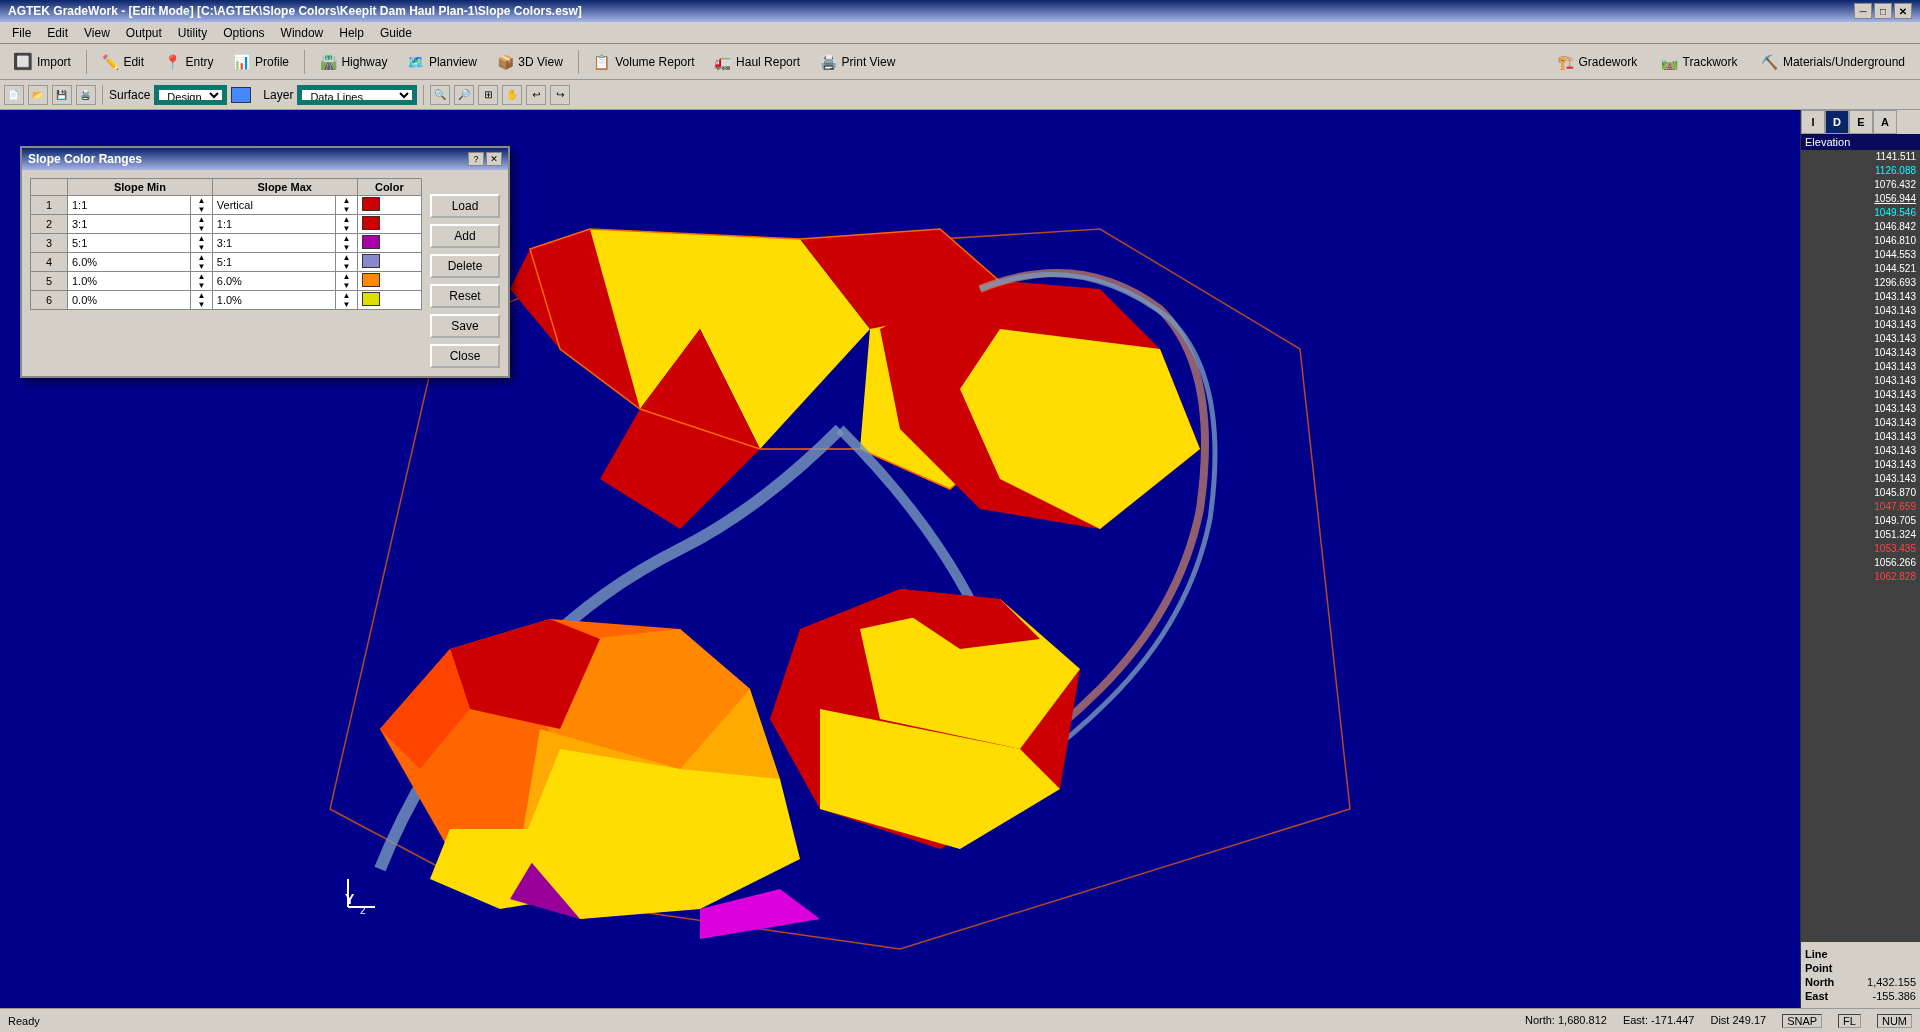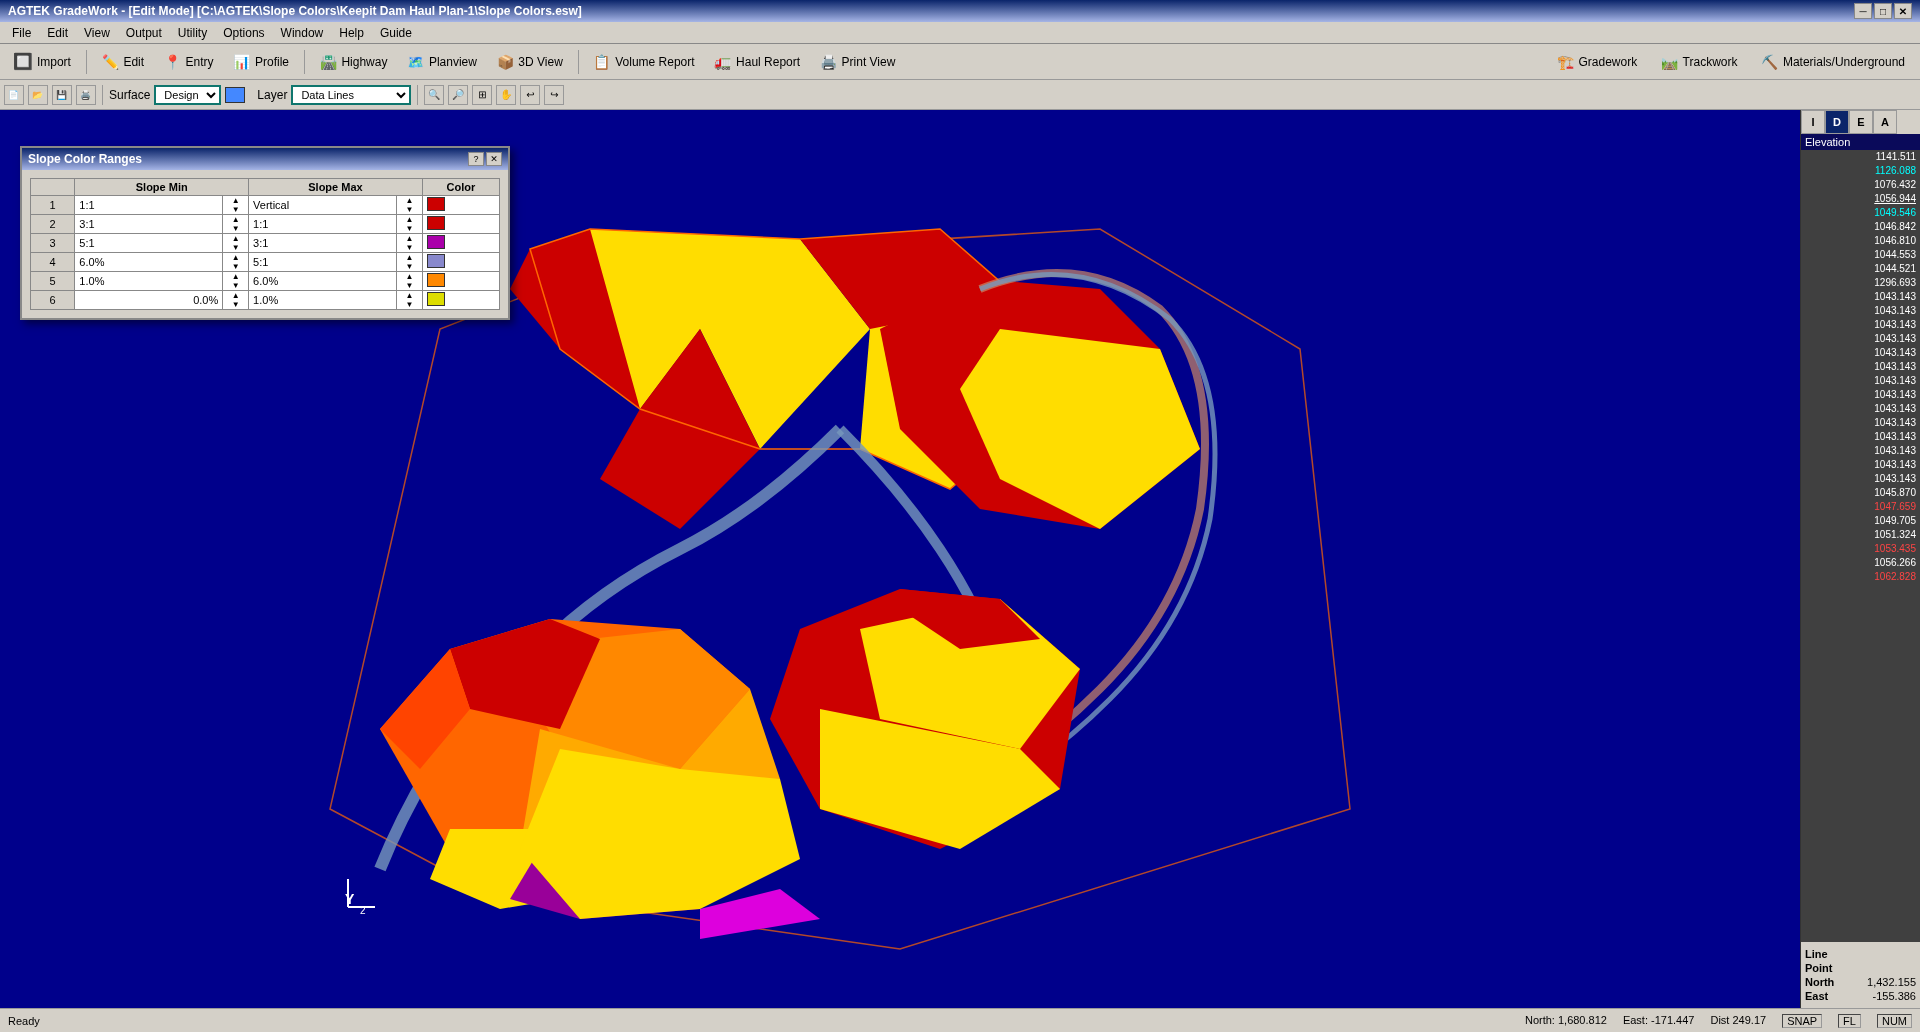--- a/index.html
+++ b/index.html
@@ -68,21 +68,21 @@
       background: #d4d0c8;
       display: flex;
       align-items: center;
       padding: 0 4px;
       gap: 4px;
       border-bottom: 1px solid #999;
     }
     .tb2-label { font-size: 12px; color: #000; }
     .tb2-dropdown {
       height: 20px; font-size: 11px;
-      border: 2px solid #0f766e;
+      border: 5px solid #0f766e;
       background: white;
       padding: 0 4px;
       cursor: pointer;
     }
 
     
     #main-area {
       display: flex;
       height: calc(1032px - 22px - 22px - 36px - 30px - 24px);
     }
@@ -537,38 +537,46 @@
       <td style="width:14px;padding:0;">
                     <div style="display:flex;flex-direction:column;align-items:center;">
                       <span style="font-size:8px;cursor:pointer;">▲</span>
                       <span style="font-size:8px;cursor:pointer;">▼</span>
                     </div>
                   </td>
       <td class="color-cell"><div class="color-swatch" style="background:#ff8800;"></div></td>
     </tr>
                 <tr>
       <td class="row-num">6</td>
-      <td style="width:80px;text-align:right;">0.0%</td>
+      <td style="width:80px;">0.0%</td>
       <td style="width:14px;padding:0;">
                     <div style="display:flex;flex-direction:column;align-items:center;">
                       <span style="font-size:8px;cursor:pointer;">▲</span>
                       <span style="font-size:8px;cursor:pointer;">▼</span>
                     </div>
                   </td>
       <td style="width:80px;">1.0%</td>
       <td style="width:14px;padding:0;">
                     <div style="display:flex;flex-direction:column;align-items:center;">
                       <span style="font-size:8px;cursor:pointer;">▲</span>
                       <span style="font-size:8px;cursor:pointer;">▼</span>
                     </div>
                   </td>
       <td class="color-cell"><div class="color-swatch" style="background:#dddd00;"></div></td>
     </tr>
               </tbody>
           </table>
+        </div>
+        <div id="dialog-buttons">
+          <button class="dialog-btn">Load</button>
+          <button class="dialog-btn">Add</button>
+          <button class="dialog-btn">Delete</button>
+          <button class="dialog-btn">Reset</button>
+          <button class="dialog-btn">Save</button>
+          <button class="dialog-btn">Close</button>
         </div>
       </div>
     </div>
   </div>
 
   <div id="right-panel">
     <div id="tab-icons">
       <div class="tab-icon-btn">I</div>
       <div class="tab-icon-btn" style="background:#0a246a;color:white;">D</div>
       <div class="tab-icon-btn">E</div>

